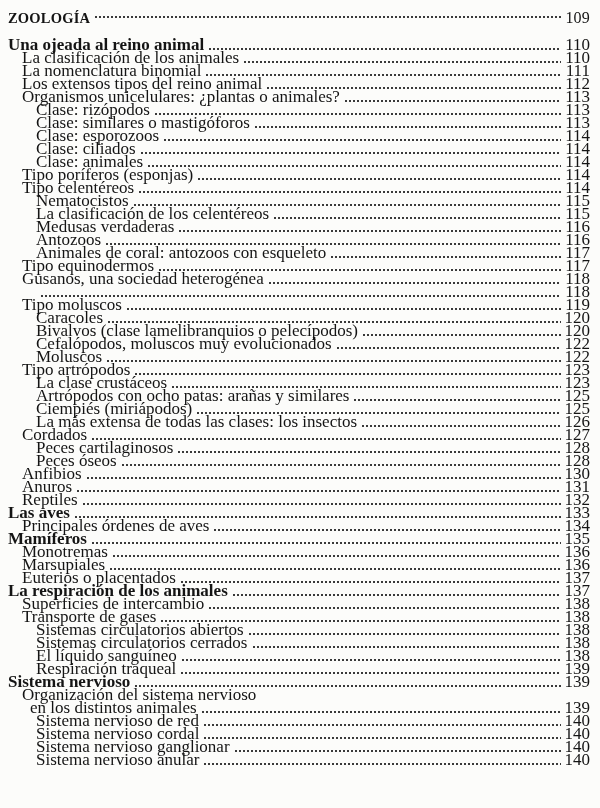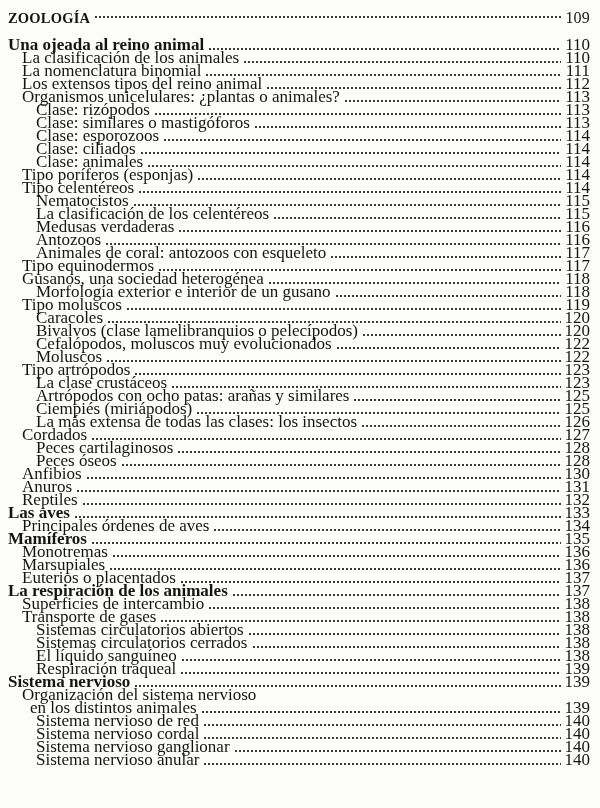--- a/index.html
+++ b/index.html
@@ -135,21 +135,20 @@
       <span class="label">Tipo equinodermos</span>
       <span class="leader"></span>
       <span class="page">117</span>
     </div>
     <div class="row lvl1">
       <span class="label">Gusanos, una sociedad heterogénea</span>
       <span class="leader"></span>
       <span class="page">118</span>
     </div>
     <div class="row lvl2">
-      <span class="label">Morfología exterior e interior de un gusano</span>
       <span class="leader"></span>
       <span class="page">118</span>
     </div>
     <div class="row lvl1">
       <span class="label">Tipo moluscos</span>
       <span class="leader"></span>
       <span class="page">119</span>
     </div>
     <div class="row lvl2">
       <span class="label">Caracoles</span>

